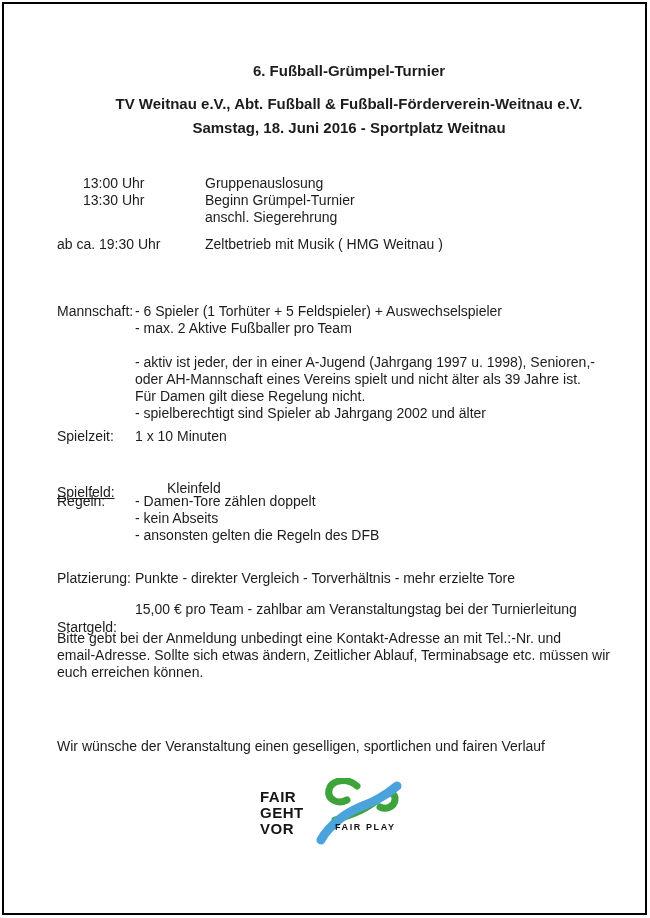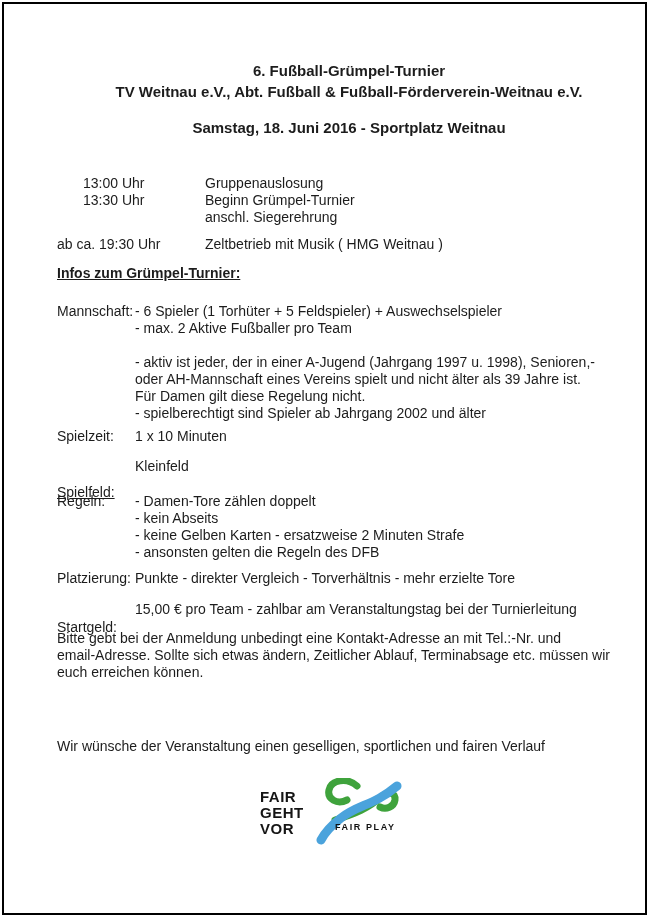--- a/index.html
+++ b/index.html
@@ -45,58 +45,56 @@
     font-size:9px; font-weight:bold; letter-spacing:1.6px; color:#111;
   }
 </style>
 </head>
 <body>
 
 <div class="page">
   <div class="page-border"></div>
 
   <div class="abs center hdr bold" style="top:61px;">6. Fußball-Grümpel-Turnier</div>
-  <div class="abs center hdr bold" style="top:82px;">TV Weitnau e.V., Abt. Fußball &amp; Fußball-Förderverein-Weitnau e.V.</div>
+  <div class="abs center hdr bold" style="top:94px;">TV Weitnau e.V., Abt. Fußball &amp; Fußball-Förderverein-Weitnau e.V.</div>
   <div class="abs center hdr bold" style="top:118px;">Samstag, 18. Juni 2016 - Sportplatz Weitnau</div>
 
   <div class="abs col-time-indent" style="top:175px;">13:00 Uhr</div>
   <div class="abs col-event" style="top:175px;">Gruppenauslosung</div>
 
   <div class="abs col-time-indent" style="top:192px;">13:30 Uhr</div>
   <div class="abs col-event" style="top:192px;">Beginn Grümpel-Turnier</div>
 
   <div class="abs col-event" style="top:209px;">anschl. Siegerehrung</div>
 
   <div class="abs col-time" style="top:236px;">ab ca. 19:30 Uhr</div>
   <div class="abs col-event" style="top:236px;">Zeltbetrieb mit Musik ( HMG Weitnau )</div>
 
-  <div class="abs col-label bu" style="top:265px;">Infos zum Grümpel-Turnier:</div>
 
   <div class="abs col-label" style="top:303px;">Mannschaft:</div>
   <div class="abs col-value" style="top:303px;">
     <div class="line">- 6 Spieler (1 Torhüter + 5 Feldspieler) + Auswechselspieler</div>
     <div class="line">- max. 2 Aktive Fußballer pro Team</div>
     <div class="line"></div>
     <div class="line">- aktiv ist jeder, der in einer A-Jugend (Jahrgang 1997 u. 1998), Senioren,-</div>
     <div class="line">oder AH-Mannschaft eines Vereins spielt und nicht älter als 39 Jahre ist.</div>
     <div class="line">Für Damen gilt diese Regelung nicht.</div>
     <div class="line">- spielberechtigt sind Spieler ab Jahrgang 2002 und älter</div>
   </div>
 
   <div class="abs col-label" style="top:428px;">Spielzeit:</div>
   <div class="abs col-value" style="top:428px;">1 x 10 Minuten</div>
 
   <div class="abs col-label" style="top:484px;text-decoration:underline;">Spielfeld:</div>
-  <div class="abs col-value" style="top:458px;">Kleinfeld</div>
+  <div class="abs col-value" style="top:480px;margin-left:32px;">Kleinfeld</div>
 
   <div class="abs col-label" style="top:493px;">Regeln:</div>
   <div class="abs col-value" style="top:493px;">
     <div class="line">- Damen-Tore zählen doppelt</div>
     <div class="line">- kein Abseits</div>
-    <div class="line">- keine Gelben Karten - ersatzweise 2 Minuten Strafe</div>
     <div class="line">- ansonsten gelten die Regeln des DFB</div>
   </div>
 
   <div class="abs col-label" style="top:570px;">Platzierung:</div>
   <div class="abs col-value" style="top:570px;">Punkte - direkter Vergleich - Torverhältnis - mehr erzielte Tore</div>
 
   <div class="abs col-label" style="top:619px;">Startgeld:</div>
   <div class="abs col-value" style="top:601px;">15,00 € pro Team - zahlbar am Veranstaltungstag bei der Turnierleitung</div>
 
   <div class="abs col-time" style="top:630px;">

